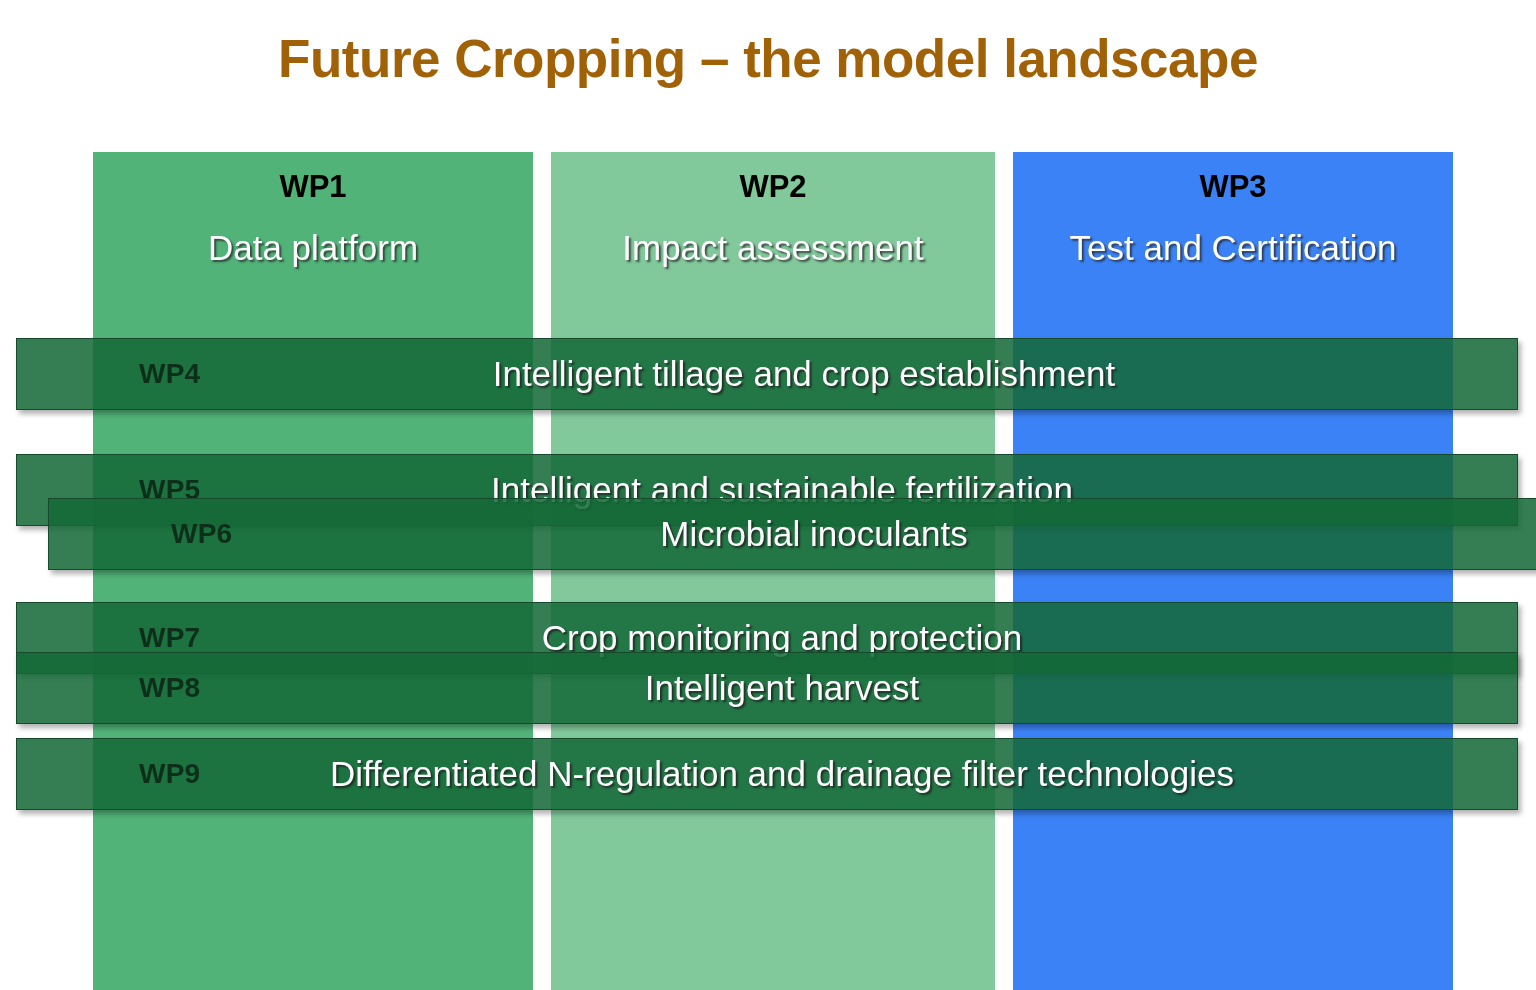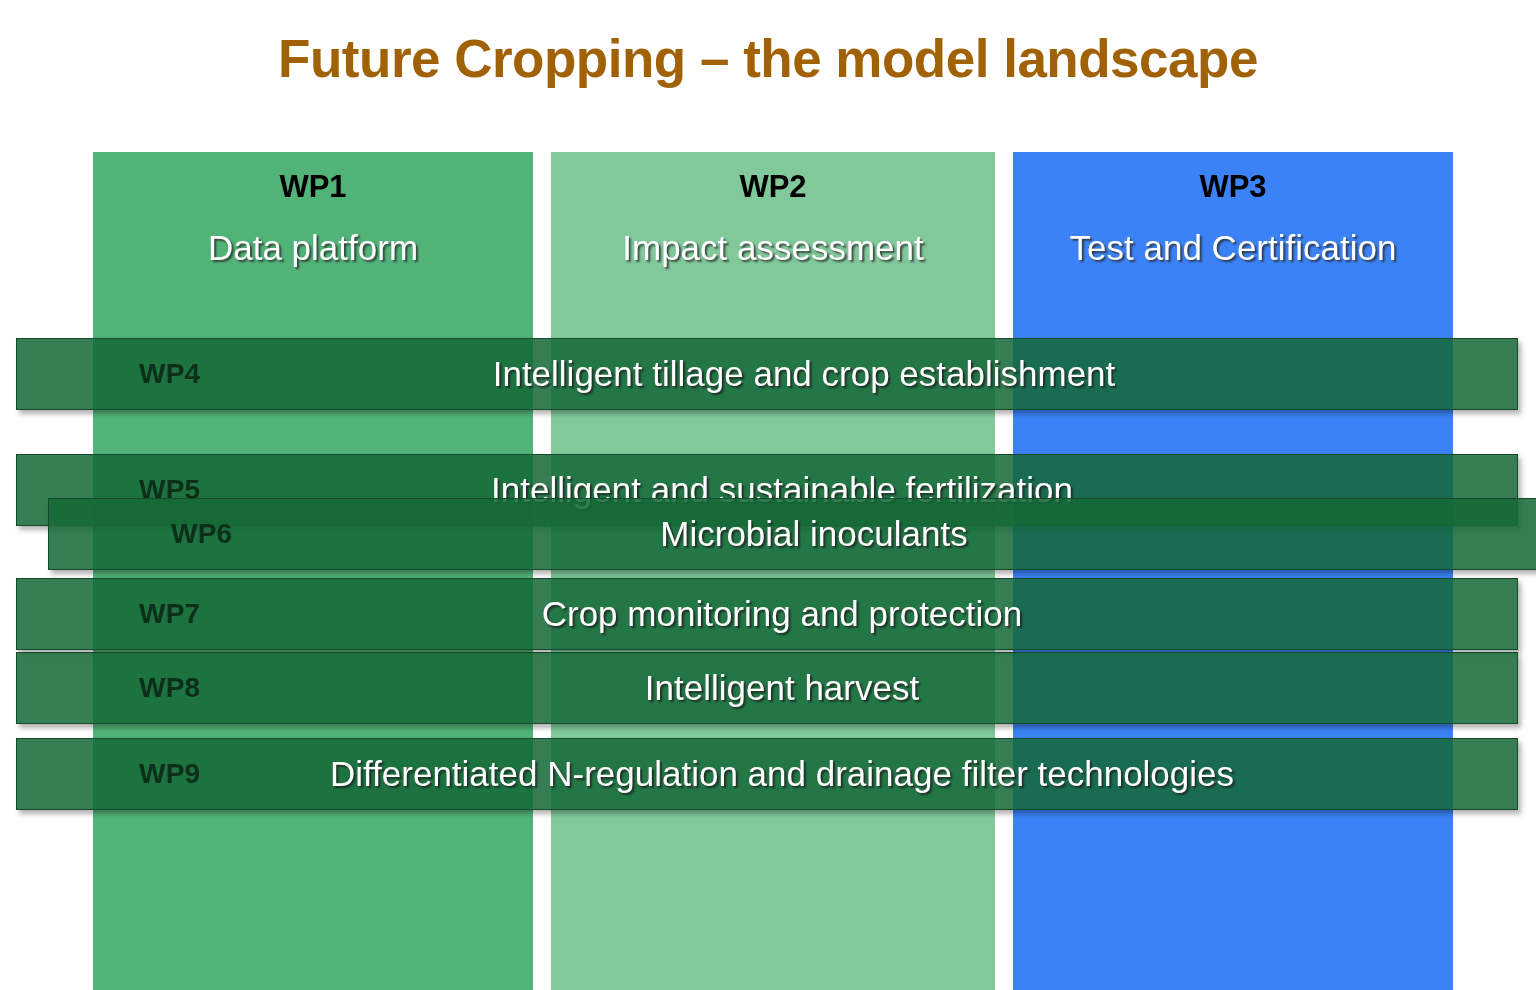--- a/index.html
+++ b/index.html
@@ -83,21 +83,21 @@
     background: rgba(20, 105, 55, 0.86);
     border: 1px solid #17492c;
     box-shadow: 3px 4px 5px rgba(0,0,0,0.30);
     pointer-events: auto;
     display: flex;
     align-items: center;
   }
   .bar-1 { top: 338px; padding-left: 44px; }
   .bar-2 { top: 418px; margin-top: 36px; }
   .bar-3 { top: 498px; margin-left: 32px; }
-  .bar-4 { top: 578px; }
+  .bar-4 { top: 602px; }
   .bar-5 { top: 652px; }
   .bar-6 { top: 738px; }
 
   .bar-code {
     position: absolute;
     left: 122px;
     font-size: 28px;
     font-weight: bold;
     color: #0d2f1a;
     letter-spacing: 0.2px;

